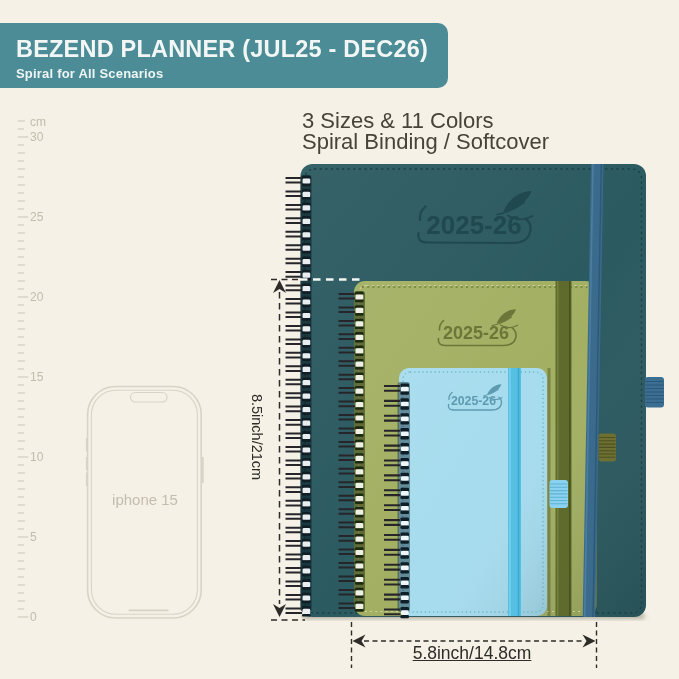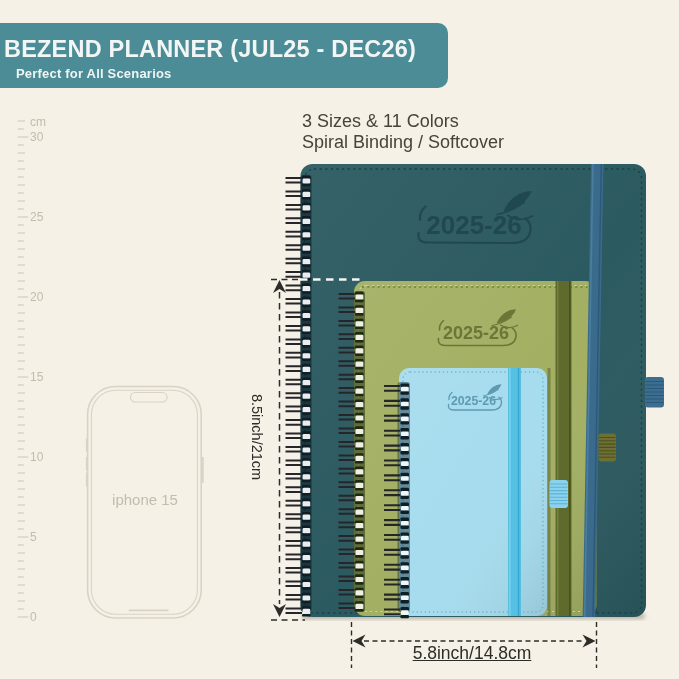--- a/index.html
+++ b/index.html
@@ -1,24 +1,24 @@
 <!DOCTYPE html>
 <html><head><meta charset="utf-8"><style>
 html,body{margin:0;padding:0;}
 body{width:679px;height:679px;background:#f5f1e6;font-family:"Liberation Sans",sans-serif;position:relative;overflow:hidden;}
 .abs{position:absolute;}
 </style></head><body>
 
 <div class="abs" style="left:0;top:23px;width:448px;height:65px;background:#4b8c97;border-radius:0 10px 10px 0;"></div>
 
-<div class="abs" style="left:4px;top:35.5px;width:440px;font-weight:bold;font-size:23.5px;letter-spacing:0.2px;color:#f2f7f5;">BEZEND PLANNER (JUL25 - DEC26)</div>
-
-<div class="abs" style="left:16px;top:66px;font-weight:bold;font-size:13px;letter-spacing:0.2px;color:#eef5f3;">Perfect for All Scenarios</div>
-
-<div class="abs" style="left:302px;top:111px;font-size:18px;line-height:20.5px;color:#48433a;">3 Sizes &amp; 11 Colors<br>Spiral Binding / Softcover</div>
+<div class="abs" style="left:16px;top:35.5px;width:440px;font-weight:bold;font-size:23.5px;letter-spacing:0.2px;color:#f2f7f5;">BEZEND PLANNER (JUL25 - DEC26)</div>
+
+<div class="abs" style="left:16px;top:66px;font-weight:bold;font-size:13px;letter-spacing:0.2px;color:#eef5f3;">Spiral for All Scenarios</div>
+
+<div class="abs" style="left:302px;top:111px;font-size:22px;line-height:20.5px;color:#48433a;">3 Sizes &amp; 11 Colors<br>Spiral Binding / Softcover</div>
 
 <svg class="abs" style="left:0;top:0;" width="60" height="679" viewBox="0 0 60 679">
 <path d="M17.7 617.0h10.6 M17.7 609.0h6.2 M17.7 601.0h7.3 M17.7 593.0h6.2 M17.7 585.0h7.3 M17.7 577.0h6.2 M17.7 569.0h7.3 M17.7 561.0h6.2 M17.7 553.0h7.3 M17.7 545.0h6.2 M17.7 537.0h10.6 M17.7 529.0h6.2 M17.7 521.0h7.3 M17.7 513.0h6.2 M17.7 505.0h7.3 M17.7 497.0h6.2 M17.7 489.0h7.3 M17.7 481.0h6.2 M17.7 473.0h7.3 M17.7 465.0h6.2 M17.7 457.0h10.6 M17.7 449.0h6.2 M17.7 441.0h7.3 M17.7 433.0h6.2 M17.7 425.0h7.3 M17.7 417.0h6.2 M17.7 409.0h7.3 M17.7 401.0h6.2 M17.7 393.0h7.3 M17.7 385.0h6.2 M17.7 377.0h10.6 M17.7 369.0h6.2 M17.7 361.0h7.3 M17.7 353.0h6.2 M17.7 345.0h7.3 M17.7 337.0h6.2 M17.7 329.0h7.3 M17.7 321.0h6.2 M17.7 313.0h7.3 M17.7 305.0h6.2 M17.7 297.0h10.6 M17.7 289.0h6.2 M17.7 281.0h7.3 M17.7 273.0h6.2 M17.7 265.0h7.3 M17.7 257.0h6.2 M17.7 249.0h7.3 M17.7 241.0h6.2 M17.7 233.0h7.3 M17.7 225.0h6.2 M17.7 217.0h10.6 M17.7 209.0h6.2 M17.7 201.0h7.3 M17.7 193.0h6.2 M17.7 185.0h7.3 M17.7 177.0h6.2 M17.7 169.0h7.3 M17.7 161.0h6.2 M17.7 153.0h7.3 M17.7 145.0h6.2 M17.7 137.0h10.6 M17.7 129.0h6.2 M17.7 121.0h7.3" stroke="#ccc6b7" stroke-width="1.2" fill="none"></path>
 <text x="30" y="126" font-size="12" fill="#c2bcac">cm</text>
 <text x="30" y="141" font-size="12" fill="#c2bcac">30</text>
 <text x="30" y="221" font-size="12" fill="#c2bcac">25</text>
 <text x="30" y="301" font-size="12" fill="#c2bcac">20</text>
 <text x="30" y="381" font-size="12" fill="#c2bcac">15</text>
 <text x="30" y="461" font-size="12" fill="#c2bcac">10</text>
 <text x="30" y="541" font-size="12" fill="#c2bcac">5</text>

